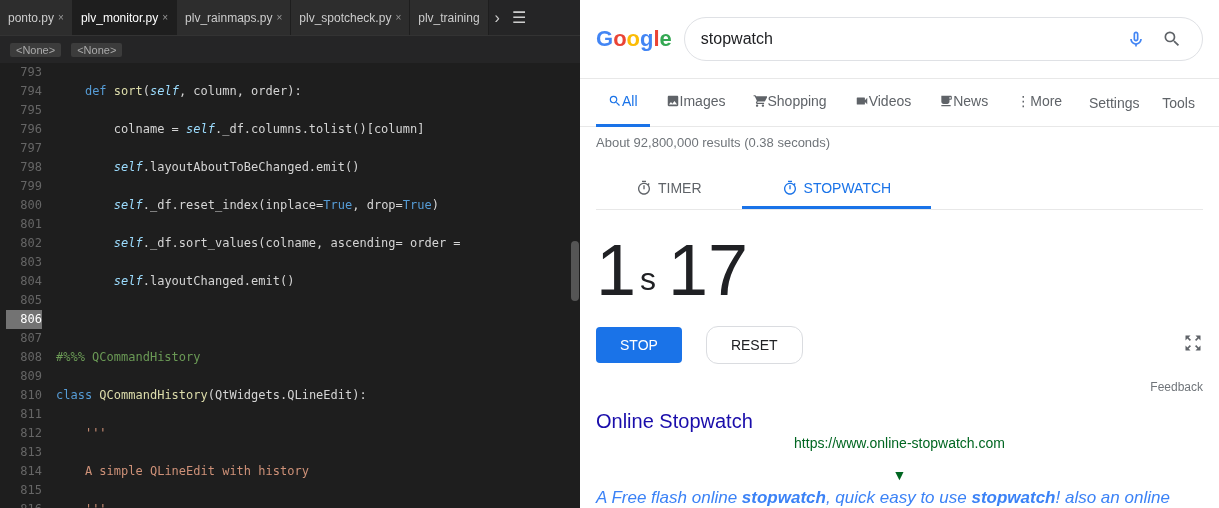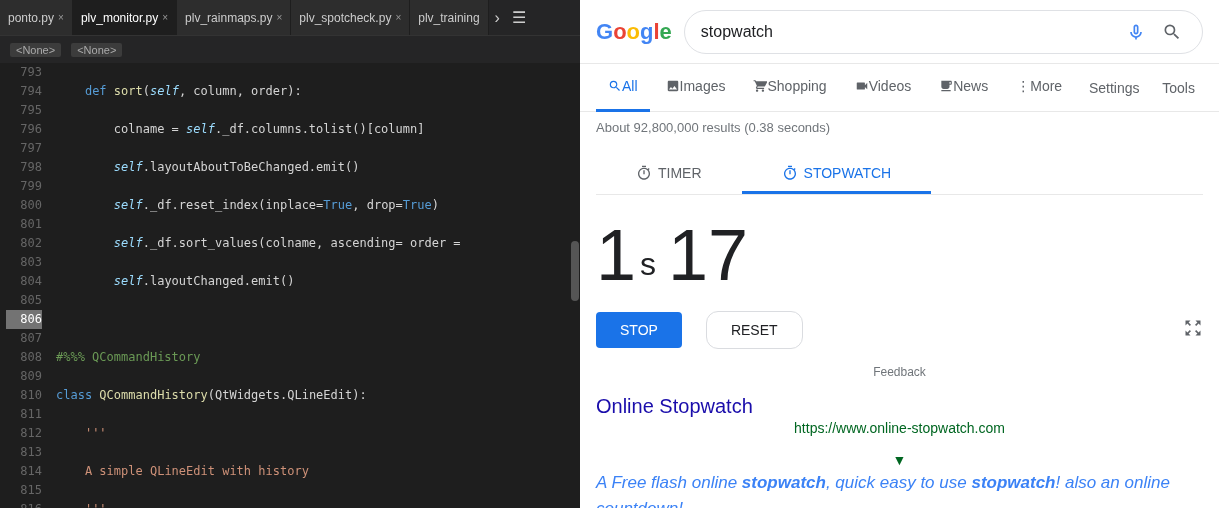--- a/index.html
+++ b/index.html
@@ -150,21 +150,21 @@
       flex-direction: column;
       overflow: hidden;
     }
 
     #google-header {
       display: flex;
       align-items: center;
       padding: 8px 16px;
       border-bottom: 1px solid #e8e8e8;
       gap: 12px;
-      height: 64px;
+      height: 79px;
       flex-shrink: 0;
     }
 
     #google-logo {
       font-size: 22px;
       font-weight: bold;
       flex-shrink: 0;
     }
     .logo-b { color: #4285f4; }
     .logo-l { color: #ea4335; }
@@ -330,21 +330,21 @@
       cursor: pointer;
     }
 
     #expand-btn {
       margin-left: auto;
       cursor: pointer;
       color: #5f6368;
     }
 
     #feedback-row {
-      text-align: center;
+      text-align: right;
       padding: 4px 16px;
       font-size: 12px;
       color: #70757a;
       flex-shrink: 0;
     }
 
     #search-result {
       padding: 12px 16px;
       flex-shrink: 0;
     }

